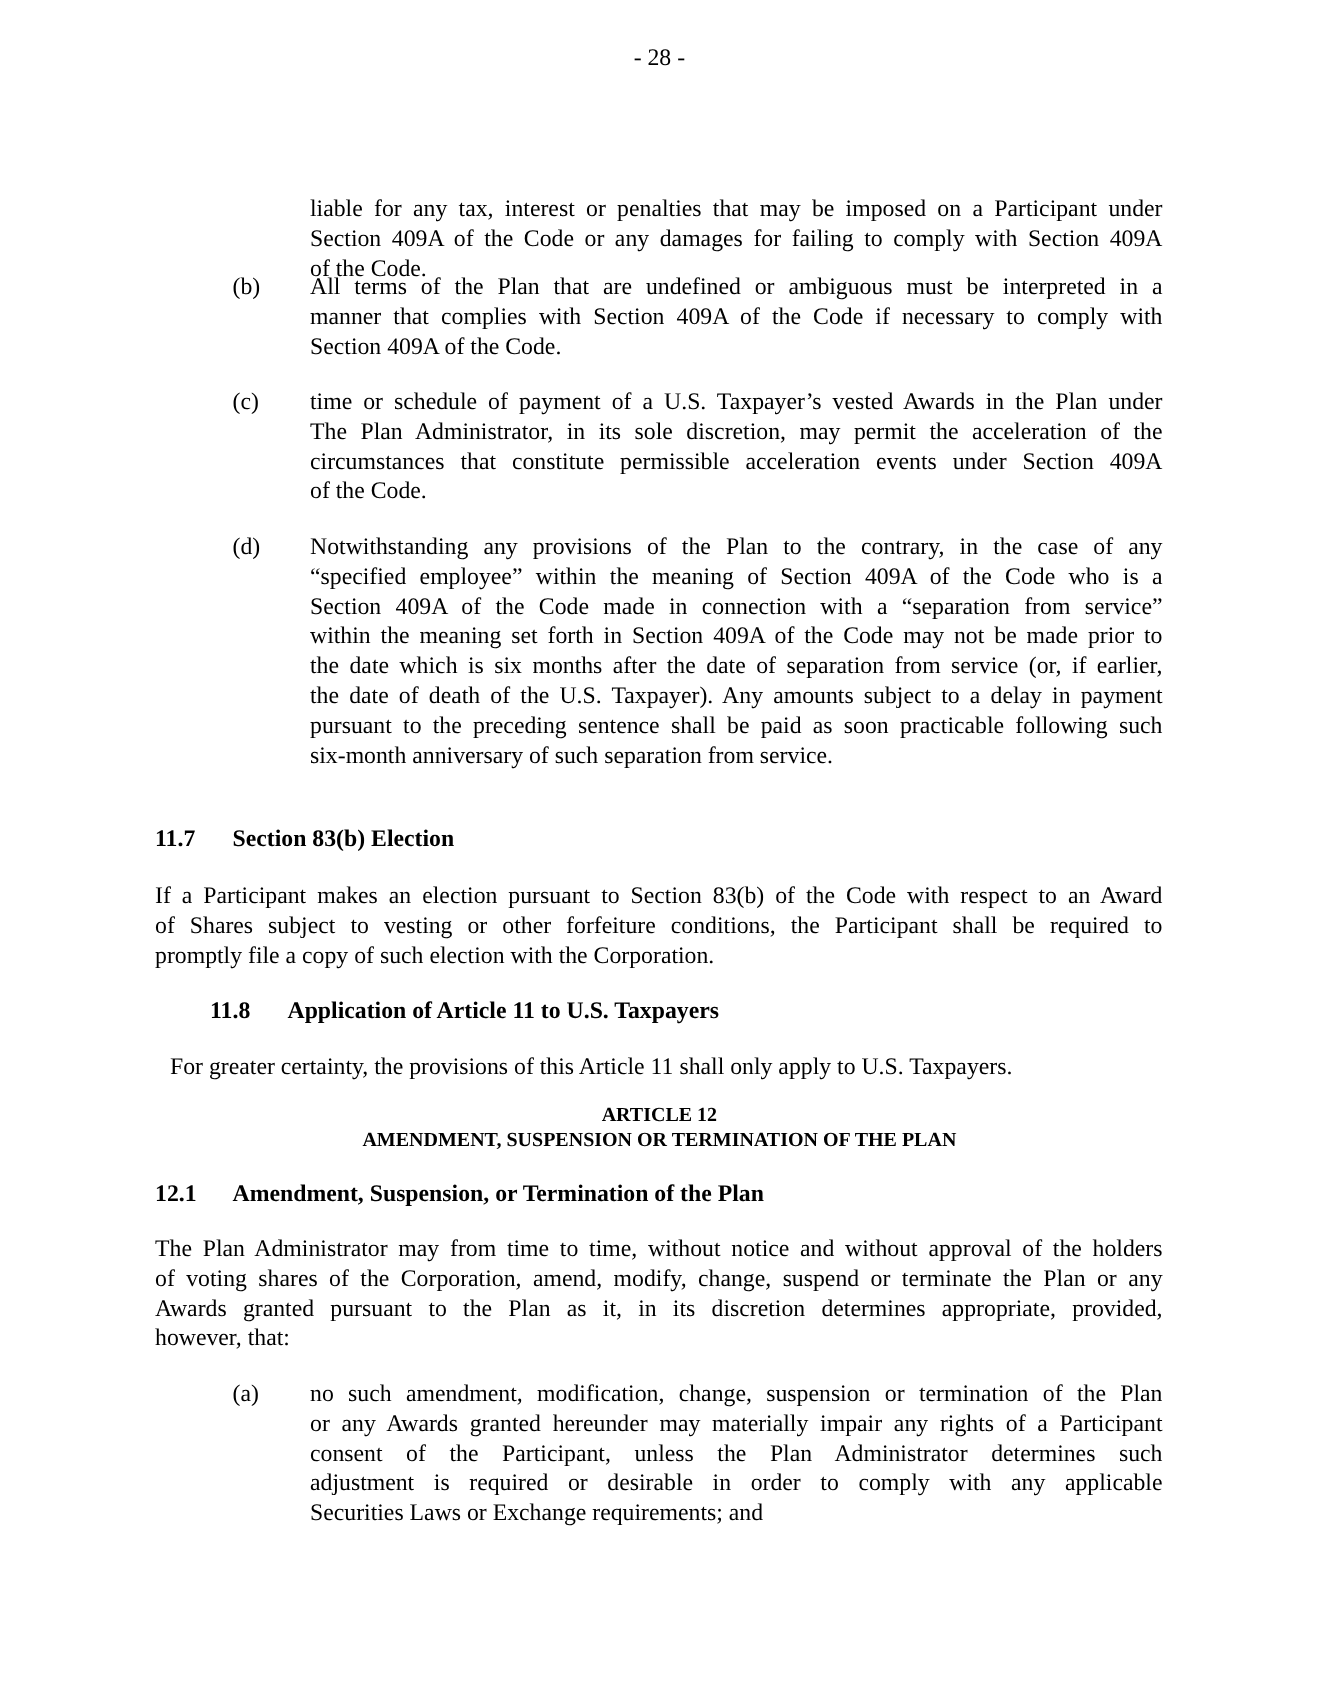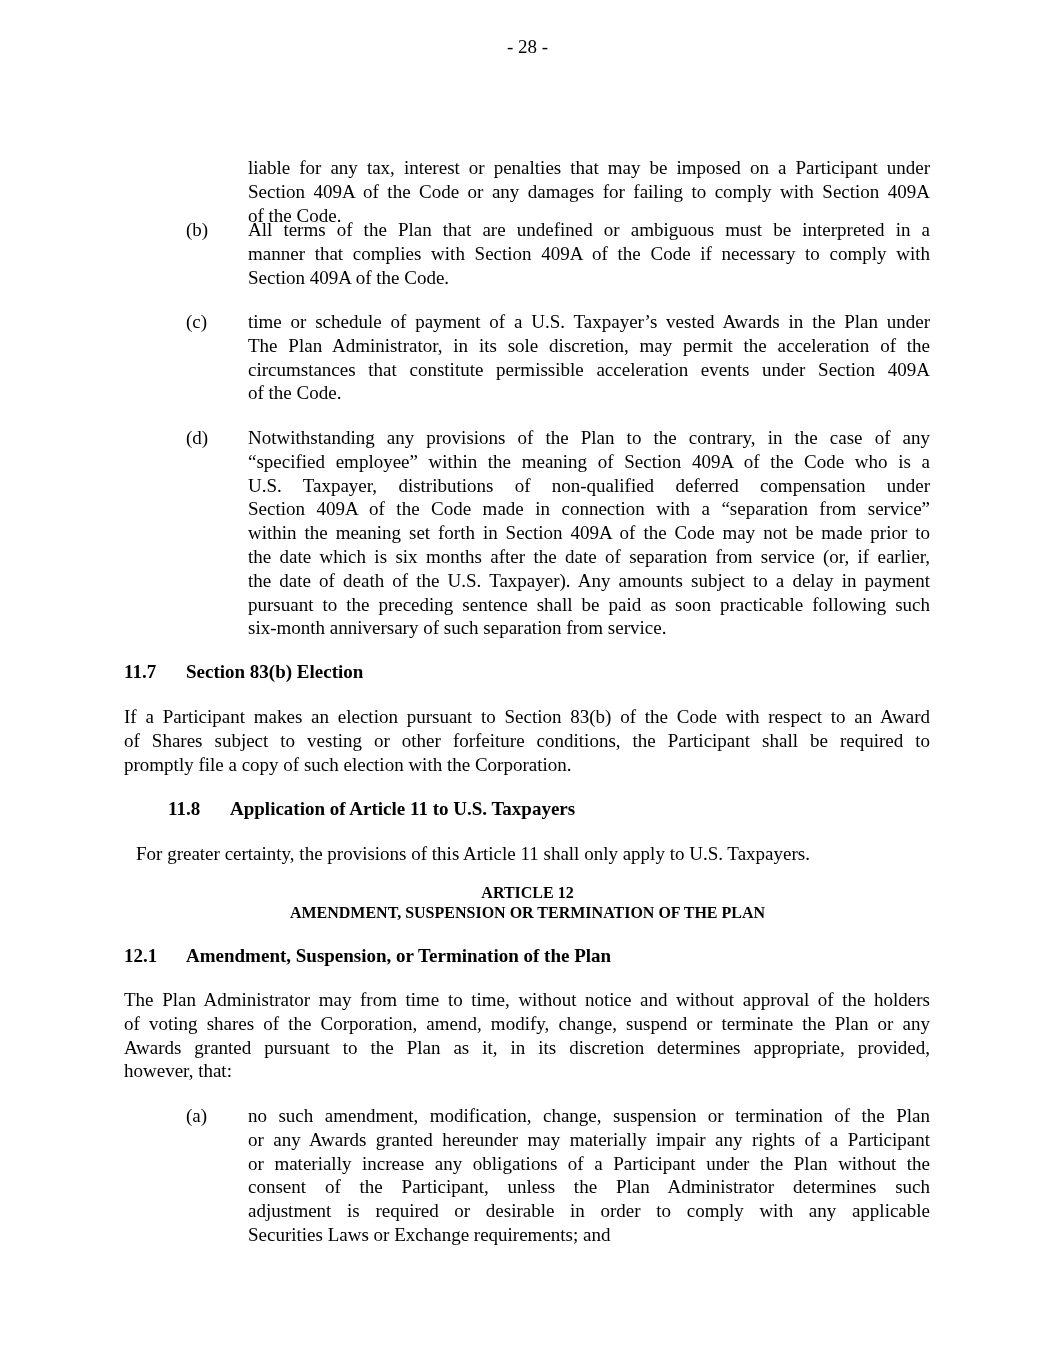--- a/index.html
+++ b/index.html
@@ -37,21 +37,20 @@
   <span class="line">time or schedule of payment of a U.S. Taxpayer’s vested Awards in the Plan under</span>
   <span class="line">The Plan Administrator, in its sole discretion, may permit the acceleration of the</span>
   <span class="line">circumstances that constitute permissible acceleration events under Section 409A</span>
   <span class="line last">of the Code.</span>
 </div>
 
 <div class="marker" style="top:426px; left:186px;">(d)</div>
 <div class="block" style="top:426px; left:248px; width:682px;">
   <span class="line">Notwithstanding any provisions of the Plan to the contrary, in the case of any</span>
   <span class="line">“specified employee” within the meaning of Section 409A of the Code who is a</span>
-  <span class="line">U.S. Taxpayer, distributions of non-qualified deferred compensation under</span>
   <span class="line">Section 409A of the Code made in connection with a “separation from service”</span>
   <span class="line">within the meaning set forth in Section 409A of the Code may not be made prior to</span>
   <span class="line">the date which is six months after the date of separation from service (or, if earlier,</span>
   <span class="line">the date of death of the U.S. Taxpayer). Any amounts subject to a delay in payment</span>
   <span class="line">pursuant to the preceding sentence shall be paid as soon practicable following such</span>
   <span class="line last">six-month anniversary of such separation from service.</span>
 </div>
 
 <div class="heading" style="top:660px; left:124px;">
   <span class="num">11.7</span><span>Section 83(b) Election</span>
@@ -79,17 +78,16 @@
   <span class="line">The Plan Administrator may from time to time, without notice and without approval of the holders</span>
   <span class="line">of voting shares of the Corporation, amend, modify, change, suspend or terminate the Plan or any</span>
   <span class="line">Awards granted pursuant to the Plan as it, in its discretion determines appropriate, provided,</span>
   <span class="line last">however, that:</span>
 </div>
 
 <div class="marker" style="top:1104px; left:186px;">(a)</div>
 <div class="block" style="top:1104px; left:248px; width:682px;">
   <span class="line">no such amendment, modification, change, suspension or termination of the Plan</span>
   <span class="line">or any Awards granted hereunder may materially impair any rights of a Participant</span>
-  <span class="line">or materially increase any obligations of a Participant under the Plan without the</span>
   <span class="line">consent of the Participant, unless the Plan Administrator determines such</span>
   <span class="line">adjustment is required or desirable in order to comply with any applicable</span>
   <span class="line last">Securities Laws or Exchange requirements; and</span>
 </div>
 
 </body></html>

